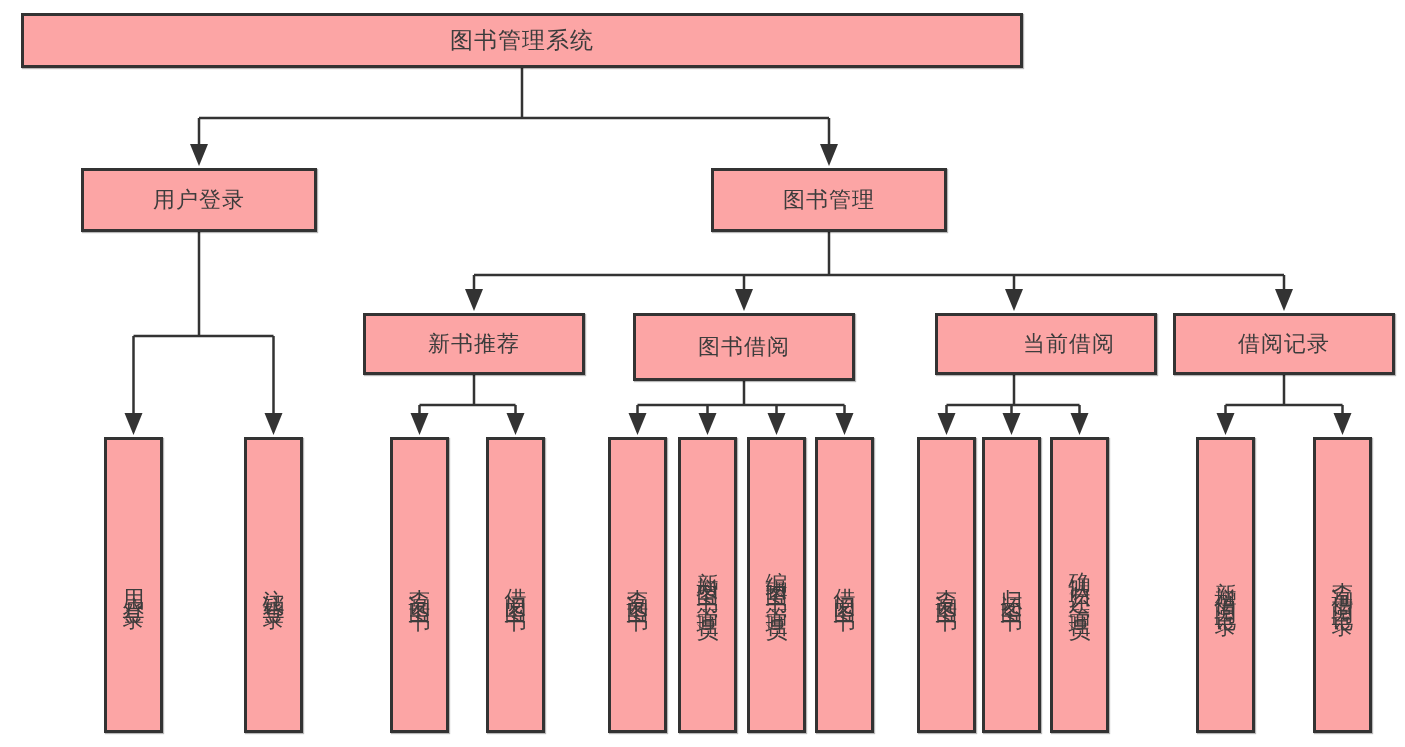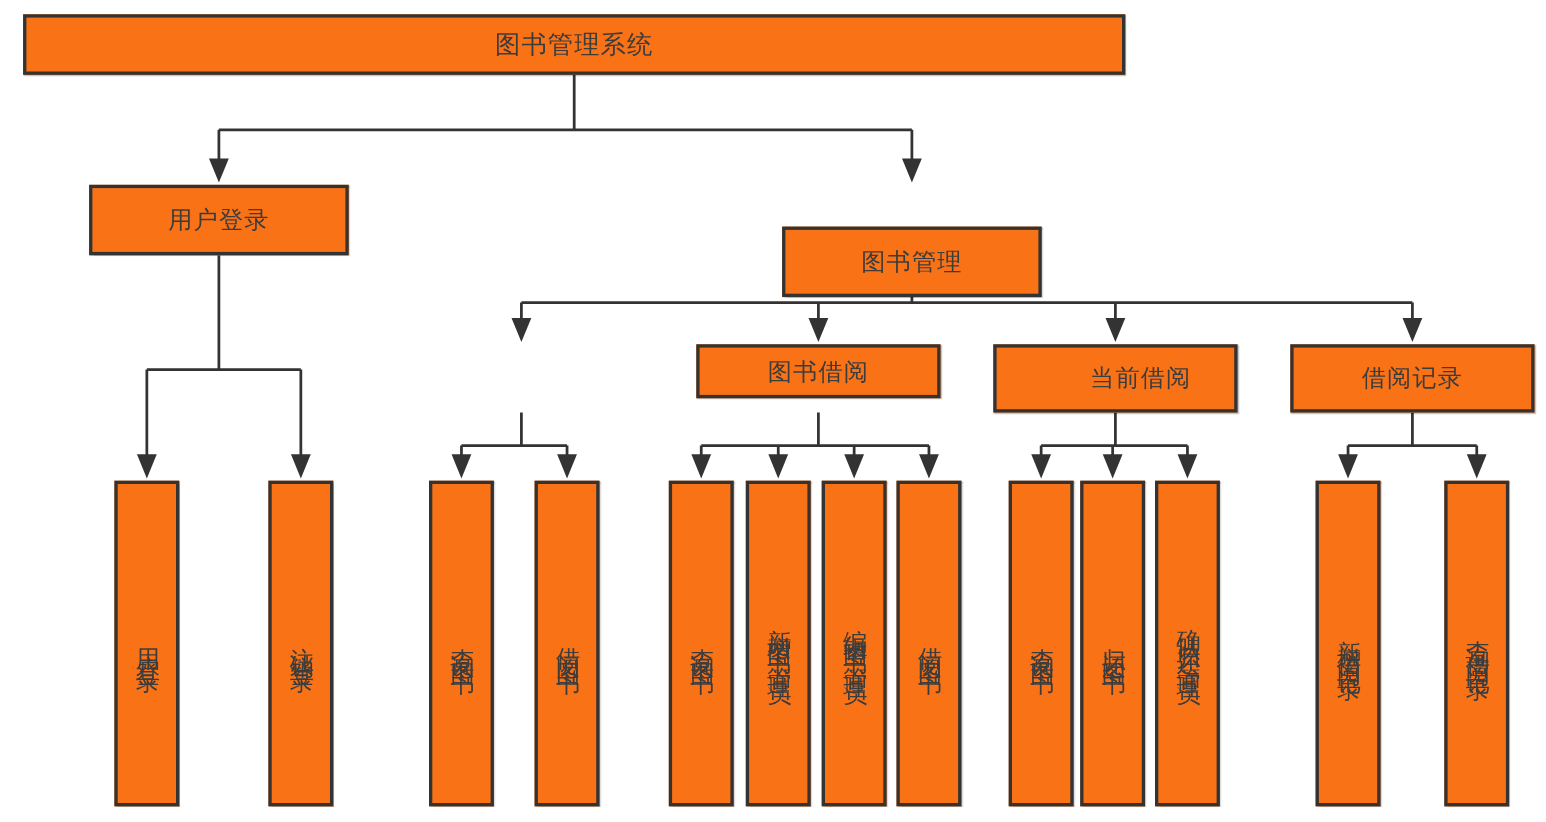--- a/index.html
+++ b/index.html
@@ -14,21 +14,21 @@
   .connectors {
     position: absolute;
     left: 0; top: 0;
     width: 1405px; height: 747px;
     pointer-events: none;
   }
   .node {
     position: absolute;
     box-sizing: border-box;
     border: 3px solid #333333;
-    background: #f97316;
+    background: #fca5a5;
     display: flex;
     align-items: center;
     justify-content: center;
     color: #3c3c3c;
     box-shadow: 1px 1px 1px rgba(0,0,0,0.28);
   }
   .h-node { font-size: 22px; letter-spacing: 1px; }
   .root-node { font-size: 23px; }
   .v-node {
     width: 59px;
@@ -98,28 +98,31 @@
     </g>
   </svg>
 
   <div class="node h-node root-node" style="left:21px; top:13px; width:1002px; height:55px;">
     <span>图书管理系统</span>
   </div>
 
   <div class="node h-node" style="left:81px; top:168px; width:236px; height:64px;">
     <span>用户登录</span>
   </div>
-  <div class="node h-node" style="left:711px; top:168px; width:236px; height:64px;margin-top:38px;">
+  <div class="node h-node" style="left:711px; top:168px; width:236px; height:64px;">
     <span>图书管理</span>
   </div>
 
-  <div class="node h-node" style="left:633px; top:313px; width:222px; height:49px;">
+  <div class="node h-node" style="left:363px; top:313px; width:222px; height:62px;">
+    <span>新书推荐</span>
+  </div>
+  <div class="node h-node" style="left:633px; top:313px; width:222px; height:68px;">
     <span>图书借阅</span>
   </div>
-  <div class="node h-node" style="left:903px; top:313px; width:222px; height:62px;padding-left:46px;">
+  <div class="node h-node" style="left:935px; top:313px; width:222px; height:62px;padding-left:46px;">
     <span>当前借阅</span>
   </div>
   <div class="node h-node" style="left:1173px; top:313px; width:222px; height:62px;align-items:center;">
     <span>借阅记录</span>
   </div>
 
   <div class="node v-node" style="left:104px;">
     <span class="v-label">用户登录</span>
   </div>
   <div class="node v-node" style="left:244px;">

